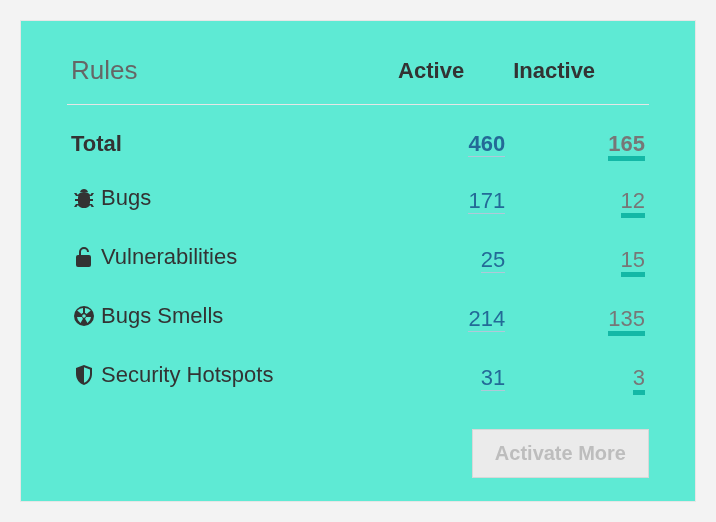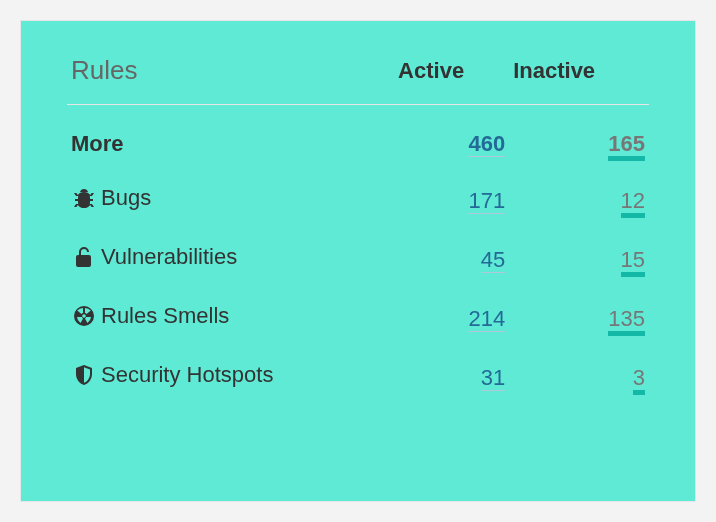--- a/index.html
+++ b/index.html
@@ -92,21 +92,21 @@
   <table class="rules">
     <thead>
       <tr>
         <th class="title-cell">Rules</th>
         <th>Active</th>
         <th>Inactive</th>
       </tr>
     </thead>
     <tbody>
       <tr class="total-row">
-        <td class="label-cell">More</td>
+        <td class="label-cell">Total</td>
         <td class="num"><a class="active-link">460</a></td>
         <td class="num"><a class="inactive-link">165</a></td>
       </tr>
 
       <tr>
         <td class="label-cell">
           <span class="row-label">
             <span class="row-icon">
               <svg viewBox="0 0 24 24">
                   <path d="M12 3c1.9 0 3.5 1.3 4 3h-8c.5-1.7 2.1-3 4-3zm8 7h-2.3c.2.6.3 1.3.3 2v1h3v2h-3v1c0 .7-.1 1.4-.3 2H20l2 3h-2.4l-1.4-2.1C17 20.8 14.7 22 12 22s-5-1.2-6.2-3.1L4.4 21H2l2-3h2.3C6.1 17.4 6 16.7 6 16v-1H3v-2h3v-1c0-.7.1-1.4.3-2H4L2 7h2.4l1.4 2.1C7 7.2 9.3 6 12 6s5 1.2 6.2 3.1L19.6 7H22l-2 3z"></path>
@@ -123,33 +123,33 @@
         <td class="label-cell">
           <span class="row-label">
             <span class="row-icon">
               <svg viewBox="0 0 24 24">
                   <path d="M17 10H9V7a3 3 0 0 1 6 0h2a5 5 0 0 0-10 0v3H6a2 2 0 0 0-2 2v8a2 2 0 0 0 2 2h11a2 2 0 0 0 2-2v-8a2 2 0 0 0-2-2z"></path>
                 </svg>
             </span>
             <span>Vulnerabilities</span>
           </span>
         </td>
-        <td class="num"><a class="active-link">45</a></td>
+        <td class="num"><a class="active-link">25</a></td>
         <td class="num"><a class="inactive-link">15</a></td>
       </tr>
 
       <tr>
         <td class="label-cell">
           <span class="row-label">
             <span class="row-icon">
               <svg viewBox="0 0 24 24">
                   <path d="M12 2a10 10 0 1 0 0 20 10 10 0 0 0 0-20zm0 8.2a1.8 1.8 0 1 1 0 3.6 1.8 1.8 0 0 1 0-3.6zM11 4.1V9a3.1 3.1 0 0 0-1.6.9L5.2 6.6A8 8 0 0 1 11 4.1zm2 0a8 8 0 0 1 5.8 2.5L14.6 9.9A3.1 3.1 0 0 0 13 9V4.1zM5 13h4.9c.2.7.6 1.2 1.1 1.7l-2.5 4.3A8 8 0 0 1 5 13zm10.5 6l-2.5-4.3c.5-.5.9-1 1.1-1.7H19a8 8 0 0 1-3.5 6z"></path>
                 </svg>
             </span>
-            <span>Rules Smells</span>
+            <span>Bugs Smells</span>
           </span>
         </td>
         <td class="num"><a class="active-link">214</a></td>
         <td class="num"><a class="inactive-link">135</a></td>
       </tr>
 
       <tr>
         <td class="label-cell">
           <span class="row-label">
             <span class="row-icon">
@@ -159,13 +159,16 @@
             </span>
             <span>Security Hotspots</span>
           </span>
         </td>
         <td class="num"><a class="active-link">31</a></td>
         <td class="num"><a class="inactive-link">3</a></td>
       </tr>
     </tbody>
   </table>
 
+  <div class="footer">
+    <span class="activate-btn">Activate More</span>
+  </div>
 </div>
 
 </body></html>

